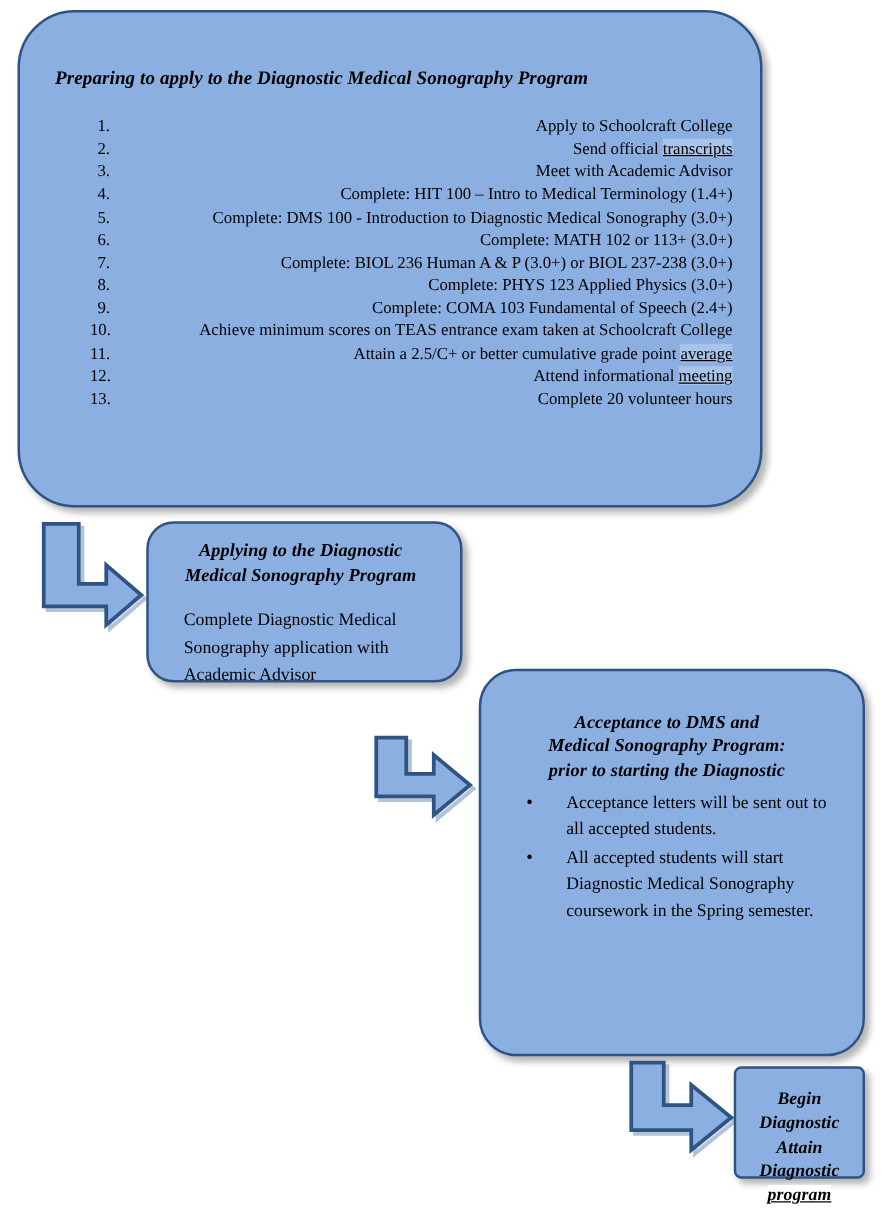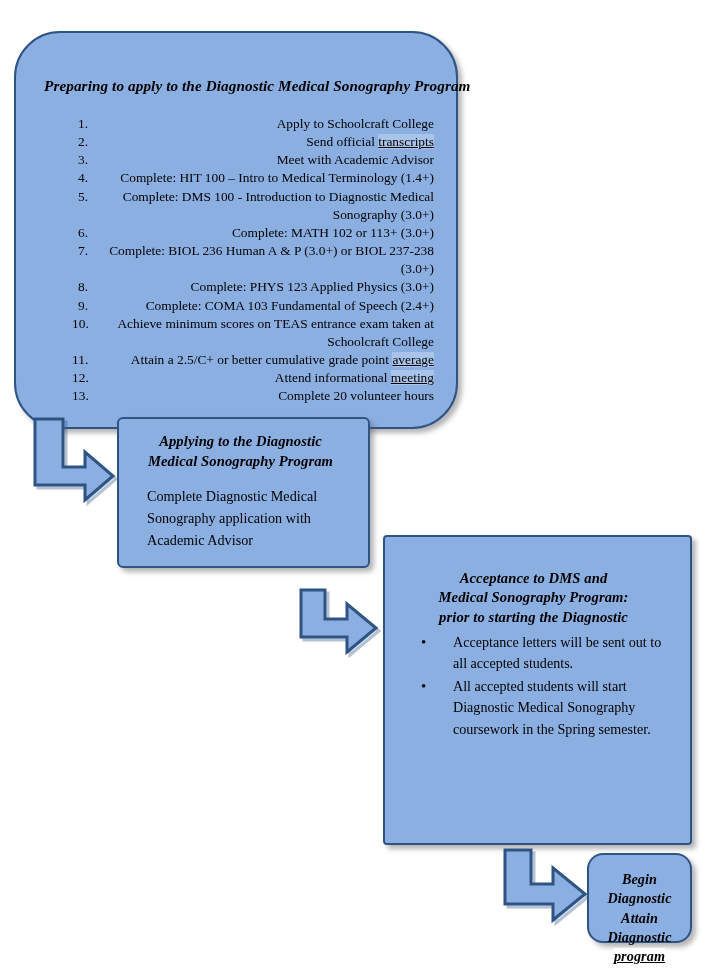--- a/index.html
+++ b/index.html
@@ -28,45 +28,44 @@
     position: absolute;
     background: #8CAFE2;
     border: 2px solid #2E5484;
     box-sizing: border-box;
     box-shadow: 4px 4px 5px rgba(90,90,95,0.45);
   }
 
   #box-prepare {
     left: 14px;
     top: 8px;
-    width: 444px;
+    width: 596px;
     height: 398px;
     border-radius: 46px;
-    margin-top: 23px;
   }
   #box-applying {
     left: 117px;
     top: 417px;
     width: 253px;
-    height: 151px;
-    border-radius: 6px;
+    height: 129px;
+    border-radius: 22px;
   }
   #box-acceptance {
     left: 383px;
     top: 535px;
     width: 309px;
     height: 310px;
-    border-radius: 4px;
+    border-radius: 30px;
   }
   #box-begin {
     left: 587px;
     top: 853px;
     width: 105px;
     height: 90px;
-    border-radius: 16px;
+    border-radius: 6px;
   }
 
   
   .title {
     font-weight: bold;
     font-style: italic;
     font-size: 15.2px;
     line-height: 1.25;
     letter-spacing: 0.1px;
   }

